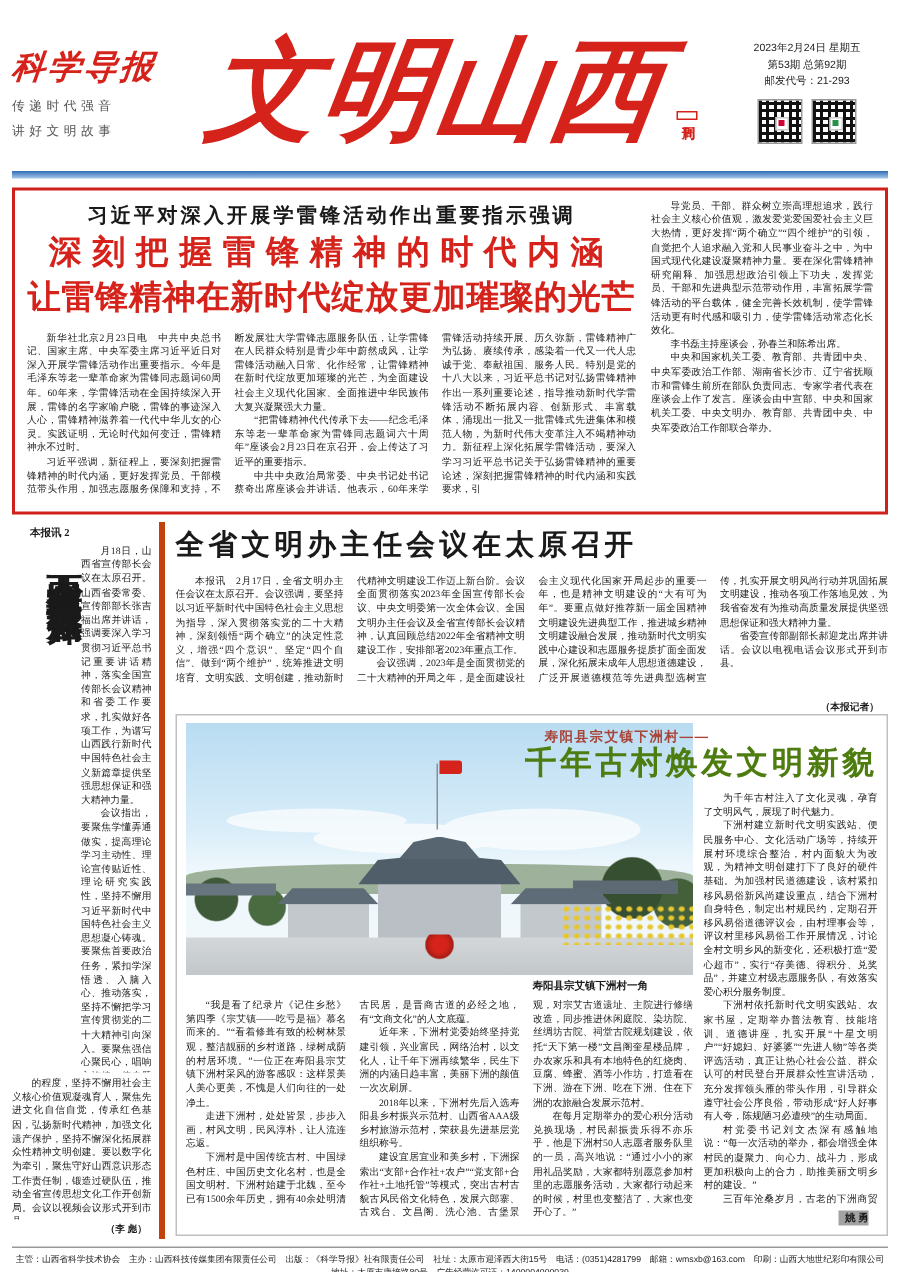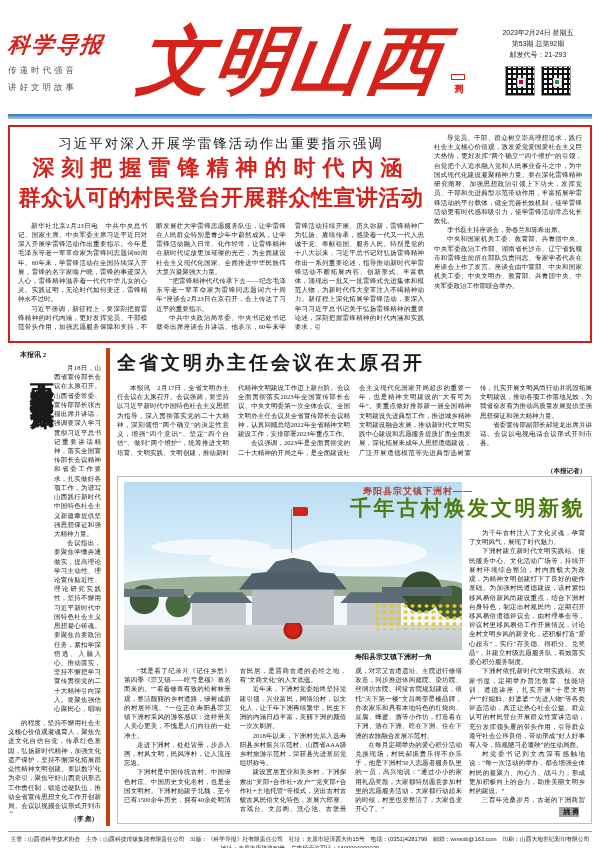--- a/index.html
+++ b/index.html
@@ -32,21 +32,21 @@
   .qr.q1::before { content:""; position:absolute; left:13px; top:13px; width:4px; height:4px;
                    background:#c03; z-index:2; }
   .qr.q2::before { content:""; position:absolute; left:13px; top:13px; width:4px; height:4px;
                    background:#2a8f4a; z-index:2; }
   .blue-divider { height:5px; background:linear-gradient(to bottom,#2f6db8,#a8c8e8); margin-top:2px; }
 
   
   .lead-box { margin-top:6px; border:2px solid #d0201a; height:218px; display:flex;
               padding:6px 8px; gap:10px; }
   .lead-left { width:72%; }
-  .lead-kicker { font-family:"Liberation Sans", sans-serif; font-weight:normal; font-size:13.5px;
+  .lead-kicker { font-family:"Liberation Sans", sans-serif; font-weight:bold; font-size:13.5px;
                  text-align:center; letter-spacing:2px; padding-top:2px; }
   .lead-headline { font-family:"Liberation Sans", sans-serif; font-weight:bold; color:#d5231b;
                    text-align:center; font-size:22px; line-height:1.38; }
   .lead-headline .l1 { letter-spacing:7px;text-align:center; }
   .lead-headline .l2 { letter-spacing:0.5px; }
   .smalltext p { text-indent:2em; text-align:justify; font-size:6.5px; line-height:1.42; }
   .lead-body { column-count:3; column-gap:9px; height:116px; overflow:hidden; margin-top:7px; }
   .lead-right { flex:1; height:202px; overflow:hidden; }
 
   
@@ -158,21 +158,21 @@
       </div>
     </div>
   </div>
   <div class="blue-divider"></div>
 
   <div class="lead-box">
     <div class="lead-left">
       <div class="lead-kicker">习近平对深入开展学雷锋活动作出重要指示强调</div>
       <div class="lead-headline">
         <div class="l1">深刻把握雷锋精神的时代内涵</div>
-        <div class="l2">群众认可的村民登台开展群众性宣讲活动</div>
+        <div class="l2">让雷锋精神在新时代绽放更加璀璨的光芒</div>
       </div>
       <div class="lead-body smalltext">
           <p>新华社北京2月23日电　中共中央总书记、国家主席、中央军委主席习近平近日对深入开展学雷锋活动作出重要指示。今年是毛泽东等老一辈革命家为雷锋同志题词60周年。60年来，学雷锋活动在全国持续深入开展，雷锋的名字家喻户晓，雷锋的事迹深入人心，雷锋精神滋养着一代代中华儿女的心灵。实践证明，无论时代如何变迁，雷锋精神永不过时。</p>
           <p>习近平强调，新征程上，要深刻把握雷锋精神的时代内涵，更好发挥党员、干部模范带头作用，加强志愿服务保障和支持，不断发展壮大学雷锋志愿服务队伍，让学雷锋在人民群众特别是青少年中蔚然成风，让学雷锋活动融入日常、化作经常，让雷锋精神在新时代绽放更加璀璨的光芒，为全面建设社会主义现代化国家、全面推进中华民族伟大复兴凝聚强大力量。</p>
           <p>“把雷锋精神代代传承下去——纪念毛泽东等老一辈革命家为雷锋同志题词六十周年”座谈会2月23日在京召开，会上传达了习近平的重要指示。</p>
           <p>中共中央政治局常委、中央书记处书记蔡奇出席座谈会并讲话。他表示，60年来学雷锋活动持续开展、历久弥新，雷锋精神广为弘扬、赓续传承，感染着一代又一代人忠诚于党、奉献祖国、服务人民。特别是党的十八大以来，习近平总书记对弘扬雷锋精神作出一系列重要论述，指导推动新时代学雷锋活动不断拓展内容、创新形式、丰富载体，涌现出一批又一批雷锋式先进集体和模范人物，为新时代伟大变革注入不竭精神动力。新征程上深化拓展学雷锋活动，要深入学习习近平总书记关于弘扬雷锋精神的重要论述，深刻把握雷锋精神的时代内涵和实践要求，引</p>
         </div>
     </div>
     <div class="lead-right smalltext">
         <p>导党员、干部、群众树立崇高理想追求，践行社会主义核心价值观，激发爱党爱国爱社会主义巨大热情，更好发挥“两个确立”“四个维护”的引领，自觉把个人追求融入党和人民事业奋斗之中，为中国式现代化建设凝聚精神力量。要在深化雷锋精神研究阐释、加强思想政治引领上下功夫，发挥党员、干部和先进典型示范带动作用，丰富拓展学雷锋活动的平台载体，健全完善长效机制，使学雷锋活动更有时代感和吸引力，使学雷锋活动常态化长效化。</p>

